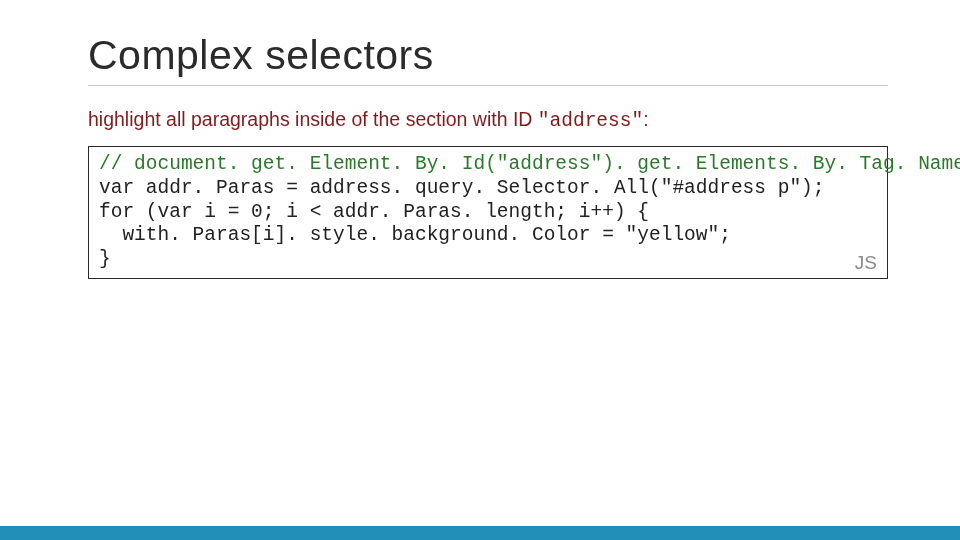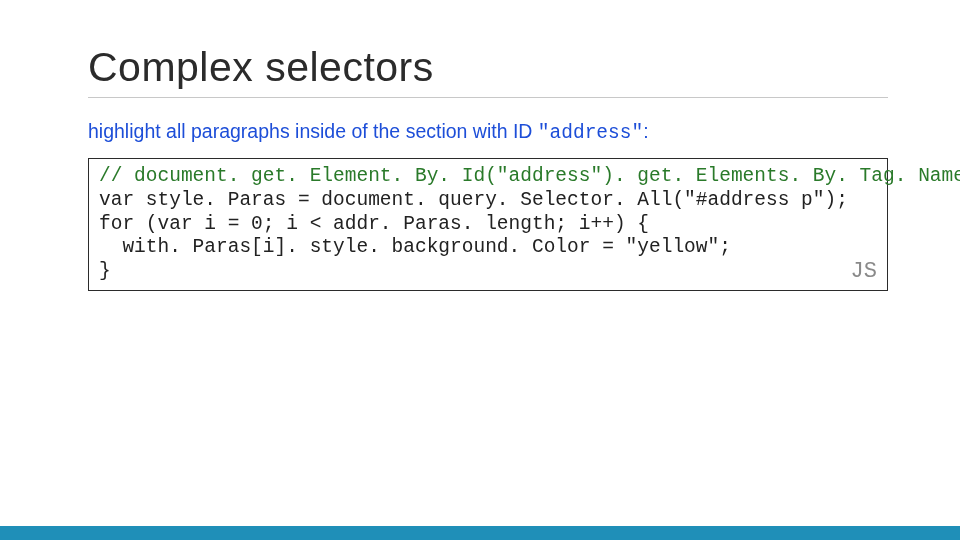--- a/index.html
+++ b/index.html
@@ -1,67 +1,67 @@
 <!DOCTYPE html>
 <html><head>
 <meta charset="utf-8">
 <style>
   * { box-sizing: border-box; margin: 0; padding: 0; }
   html, body { width: 960px; height: 540px; background: #fff; font-family: "Segoe UI", "Helvetica Neue", Arial, sans-serif; }
   .slide {
     width: 960px; height: 540px; position: relative; background: #fff;
-    padding: 44px 72px 0 88px;
+    padding: 32px 72px 0 88px;
   }
   .title {
     font-size: 41px; font-weight: 300; color: #2b2b2b;
     letter-spacing: 0.5px;
     padding-bottom: 6px;
     border-bottom: 1px solid #c8c8c8;
     font-family: "Segoe UI Light", "Segoe UI", Arial, sans-serif;
   }
   .subtitle {
     margin-top: 22px;
-    font-size: 19.5px; color: #1d4ed8;
+    font-size: 19.5px; color: #7f1d1d;
     font-family: Arial, "Helvetica Neue", sans-serif;
   }
   .subtitle .mono { font-family: "Courier New", monospace; font-size: 19.5px; }
   .codebox {
     margin-top: 14px;
     border: 1.5px solid #2b2b2b;
     padding: 6px 10px 6px 10px;
     font-family: "Courier New", monospace;
     font-size: 19.5px; line-height: 1.22;
     position: relative;
     white-space: pre;
     color: #222;
   }
   .codebox .comment { color: #2a7a2a; }
   .codebox .badge {
     position: absolute; right: 10px; bottom: 4px;
-    font-family: Liberation Mono, monospace; font-size: 22px;
+    font-family: Liberation Sans, sans-serif; font-size: 19px;
     color: #8a8a8a;
   }
   .codebox + .codebox { margin-top: 12px; }
   .codebox.html-box { color: #6a6a6a; }
   .footer-bar {
     position: absolute; left: 0; bottom: 0; width: 100%; height: 14px;
     background: #1f8fb8;
   }
 </style>
 </head>
 <body>
 
 <div class="slide">
   <h1 class="title">Complex selectors</h1>
 
   <p class="subtitle">
     <span>highlight all paragraphs inside of the section with ID </span><span class="mono">"address"</span><span>:</span>
   </p>
 
   <div class="codebox"><span class="comment">// document. get. Element. By. Id("address"). get. Elements. By. Tag. Name("p")</span>
-<span>var style. Paras = document. query. Selector. All("#address p");</span>
+<span>var addr. Paras = address. query. Selector. All("#address p");</span>
 <span>for (var i = 0; i &lt; addr. Paras. length; i++) {</span>
 <span>  with. Paras[i]. style. background. Color = "yellow";</span>
 <span>}</span><span class="badge">JS</span></div>
 
 
   <div class="footer-bar"></div>
 </div>
 
 </body></html>

